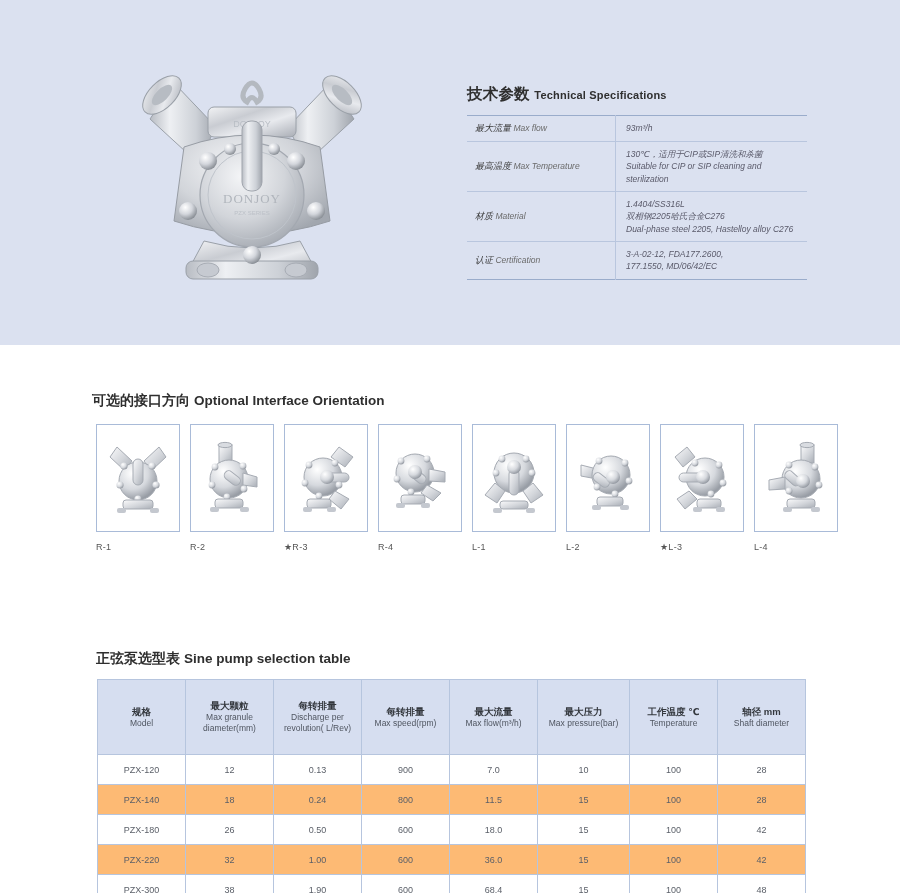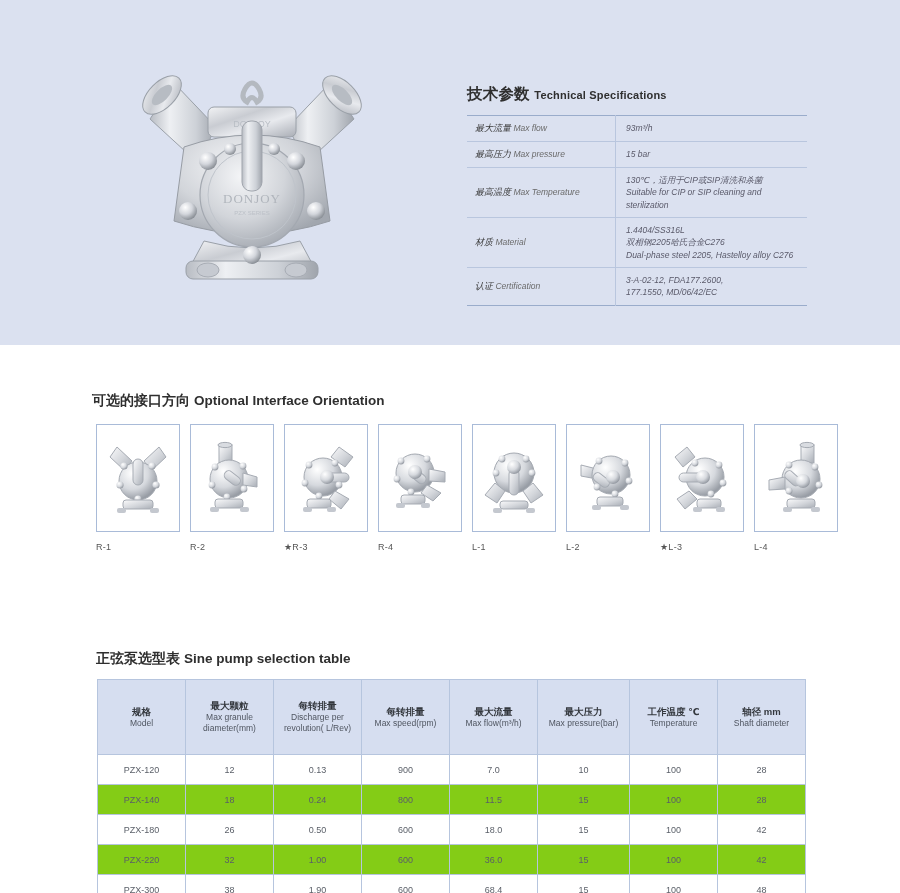--- a/index.html
+++ b/index.html
@@ -99,21 +99,21 @@
   table.sel th{
     background:#d6def0;
     padding:20px 2px;
     font-weight:normal;line-height:1.3;
   }
   table.sel th .cn{display:block;font-size:9.5px;color:#33373d;font-weight:bold;}
   table.sel th .en{display:block;font-size:8.5px;color:#4f5man;color:#4f5560;}
   table.sel td{
     height:27px;font-size:9px;color:#5a5f68;
   }
-  table.sel tr.alt td{background:#84cc16;margin-left:36px;}
+  table.sel tr.alt td{background:#fdba74;margin-left:36px;}
   table.sel tr.plain td{background:#ffffff;}
 </style>
 </head>
 <body>
 
 <div class="page">
 
   <div class="hero">
 
     <div class="hero-photo">
@@ -191,29 +191,20 @@
             <td class="lbl">
               <span class="cn">最大流量</span>
               <span class="en">Max flow</span>
             </td>
             <td class="val">
               <span>93m³/h</span>
             </td>
           </tr>
           <tr>
             <td class="lbl">
-              <span class="cn">最高压力</span>
-              <span class="en">Max pressure</span>
-            </td>
-            <td class="val">
-              <span>15 bar</span>
-            </td>
-          </tr>
-          <tr>
-            <td class="lbl">
               <span class="cn">最高温度</span>
               <span class="en">Max Temperature</span>
             </td>
             <td class="val">
               <span class="l2">130℃，适用于CIP或SIP清洗和杀菌</span>
               <span class="l2">Suitable for CIP or SIP cleaning and sterilization</span>
             </td>
           </tr>
           <tr>
             <td class="lbl">

